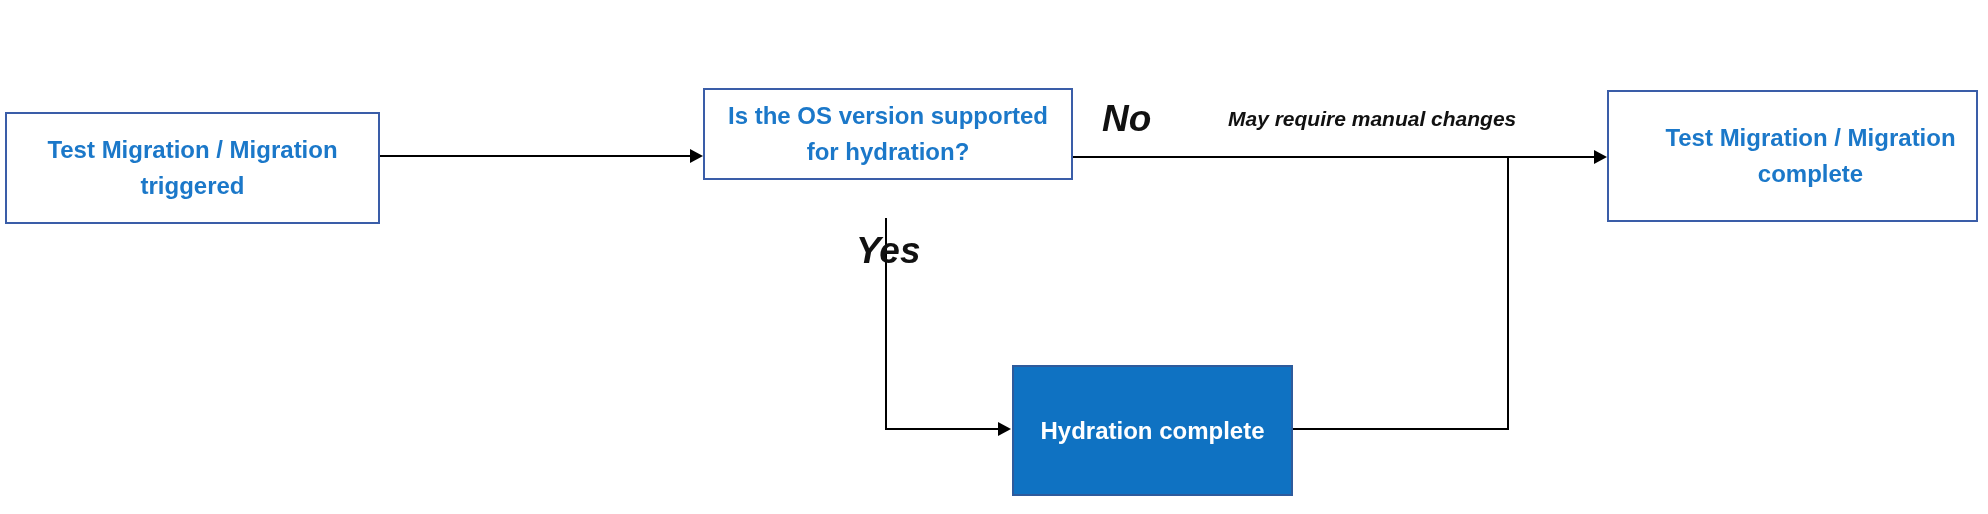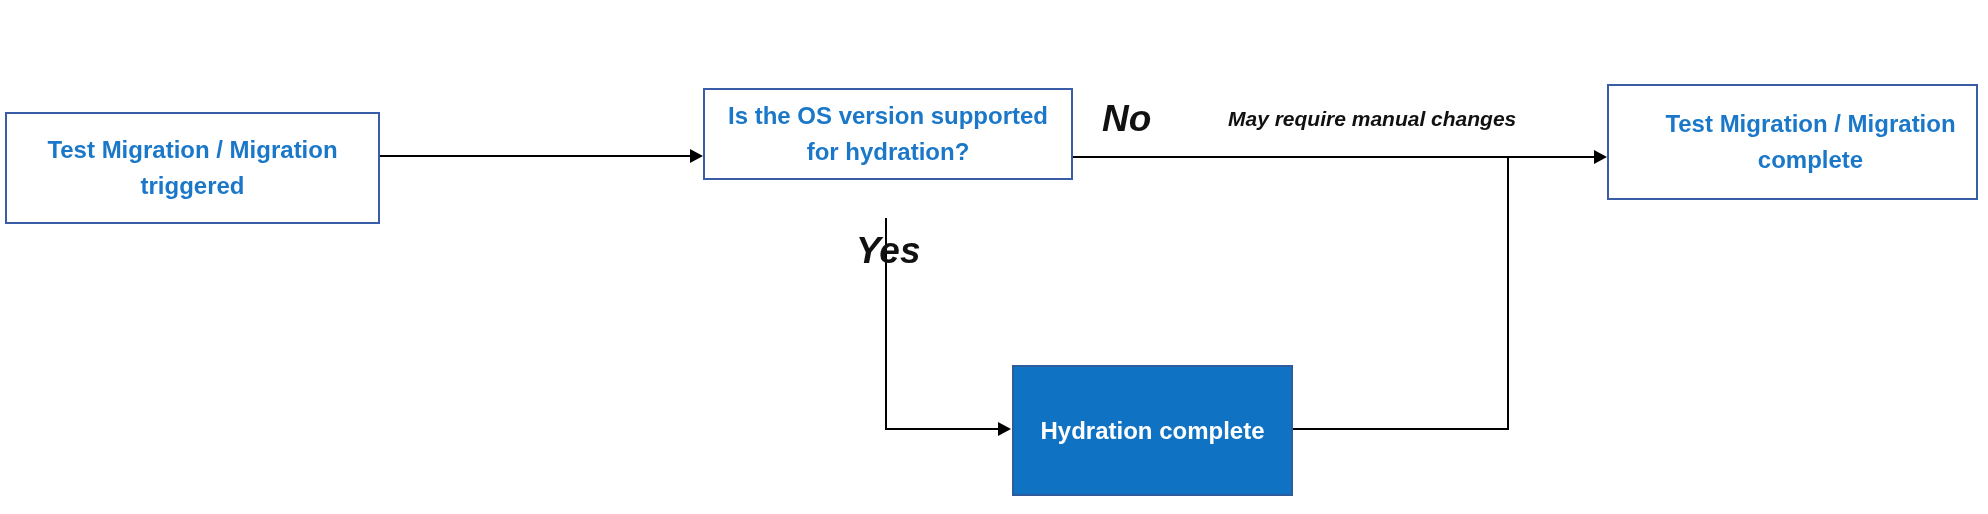--- a/index.html
+++ b/index.html
@@ -75,21 +75,21 @@
 
   <div class="node outlined" style="left:703px; top:88px; width:370px; height:92px;">
     <span class="node-label">Is the OS version supported for hydration?</span>
   </div>
 
   <div class="edge-line h" style="left:1073px; top:156px; width:521px;"></div>
   <div class="arrowhead-right" style="left:1594px; top:150px;"></div>
   <div class="edge-label big" style="left:1102px; top:98px;">No</div>
   <div class="edge-label small" style="left:1228px; top:107px;text-align:right;">May require manual changes</div>
 
-  <div class="node outlined" style="left:1607px; top:84px; width:371px; height:116px;padding-left:36px;">
+  <div class="node outlined" style="left:1607px; top:90px; width:371px; height:132px;padding-left:36px;">
     <span class="node-label">Test Migration / Migration complete</span>
   </div>
 
   <div class="edge-line v" style="left:885px; top:218px; height:212px;"></div>
   <div class="edge-line h" style="left:885px; top:428px; width:114px;"></div>
   <div class="arrowhead-right" style="left:998px; top:422px;"></div>
   <div class="edge-label big" style="left:856px; top:230px;">Yes</div>
 
   <div class="node filled" style="left:1012px; top:365px; width:281px; height:131px;">
     <span class="node-label">Hydration complete</span>

